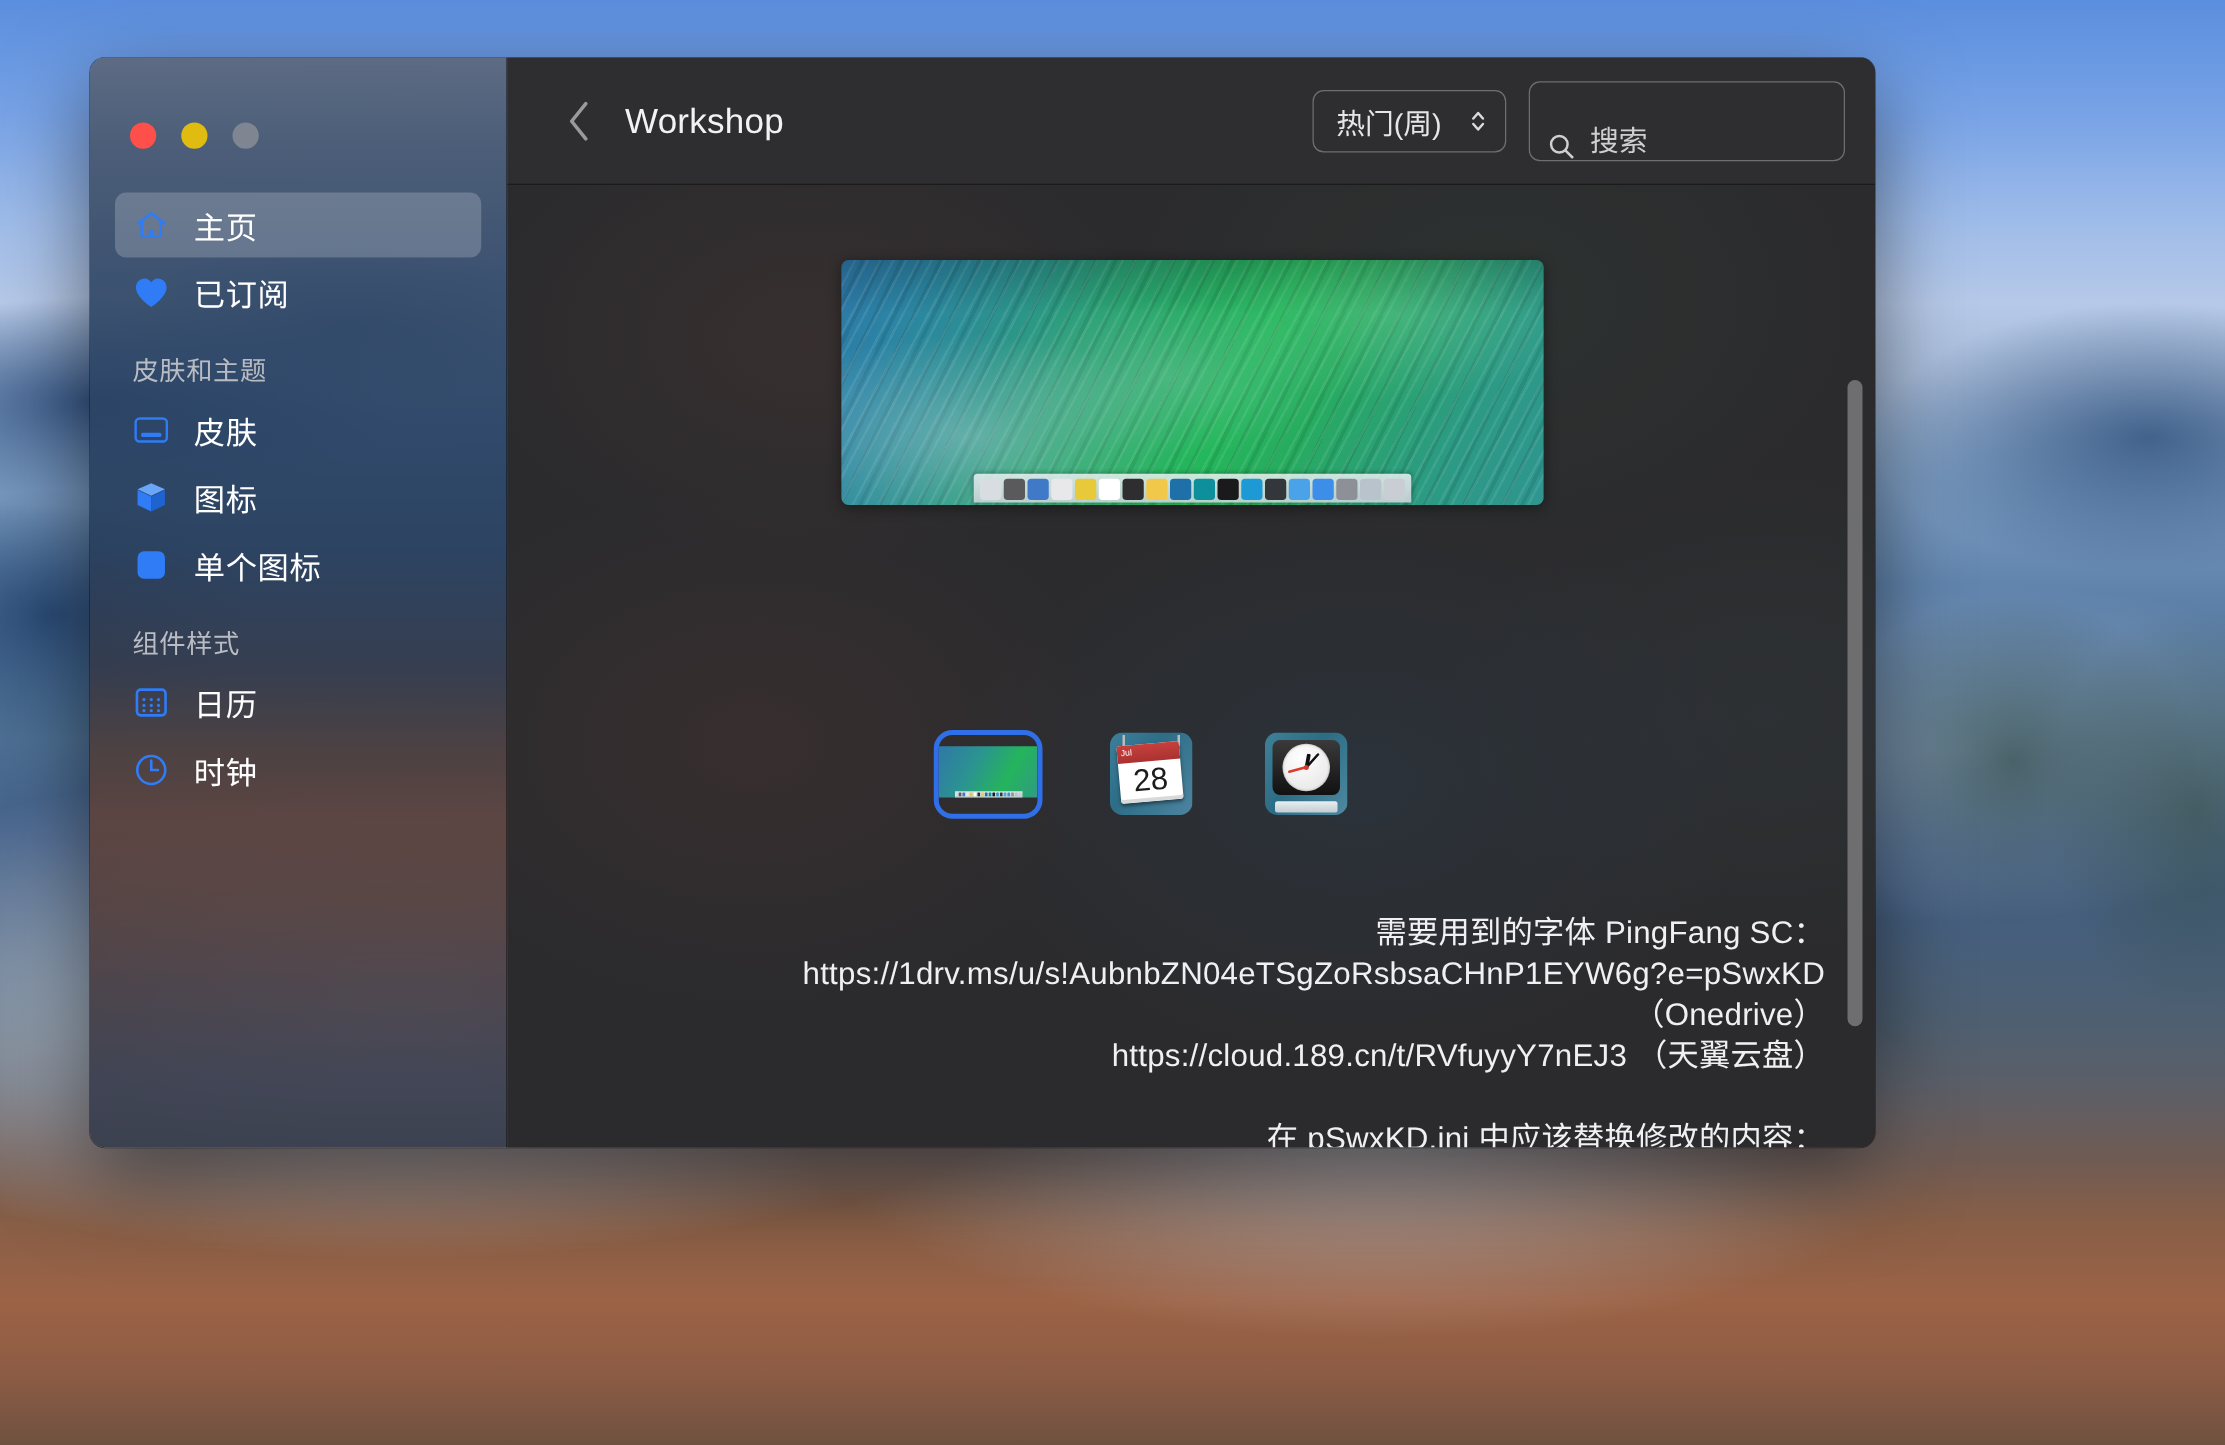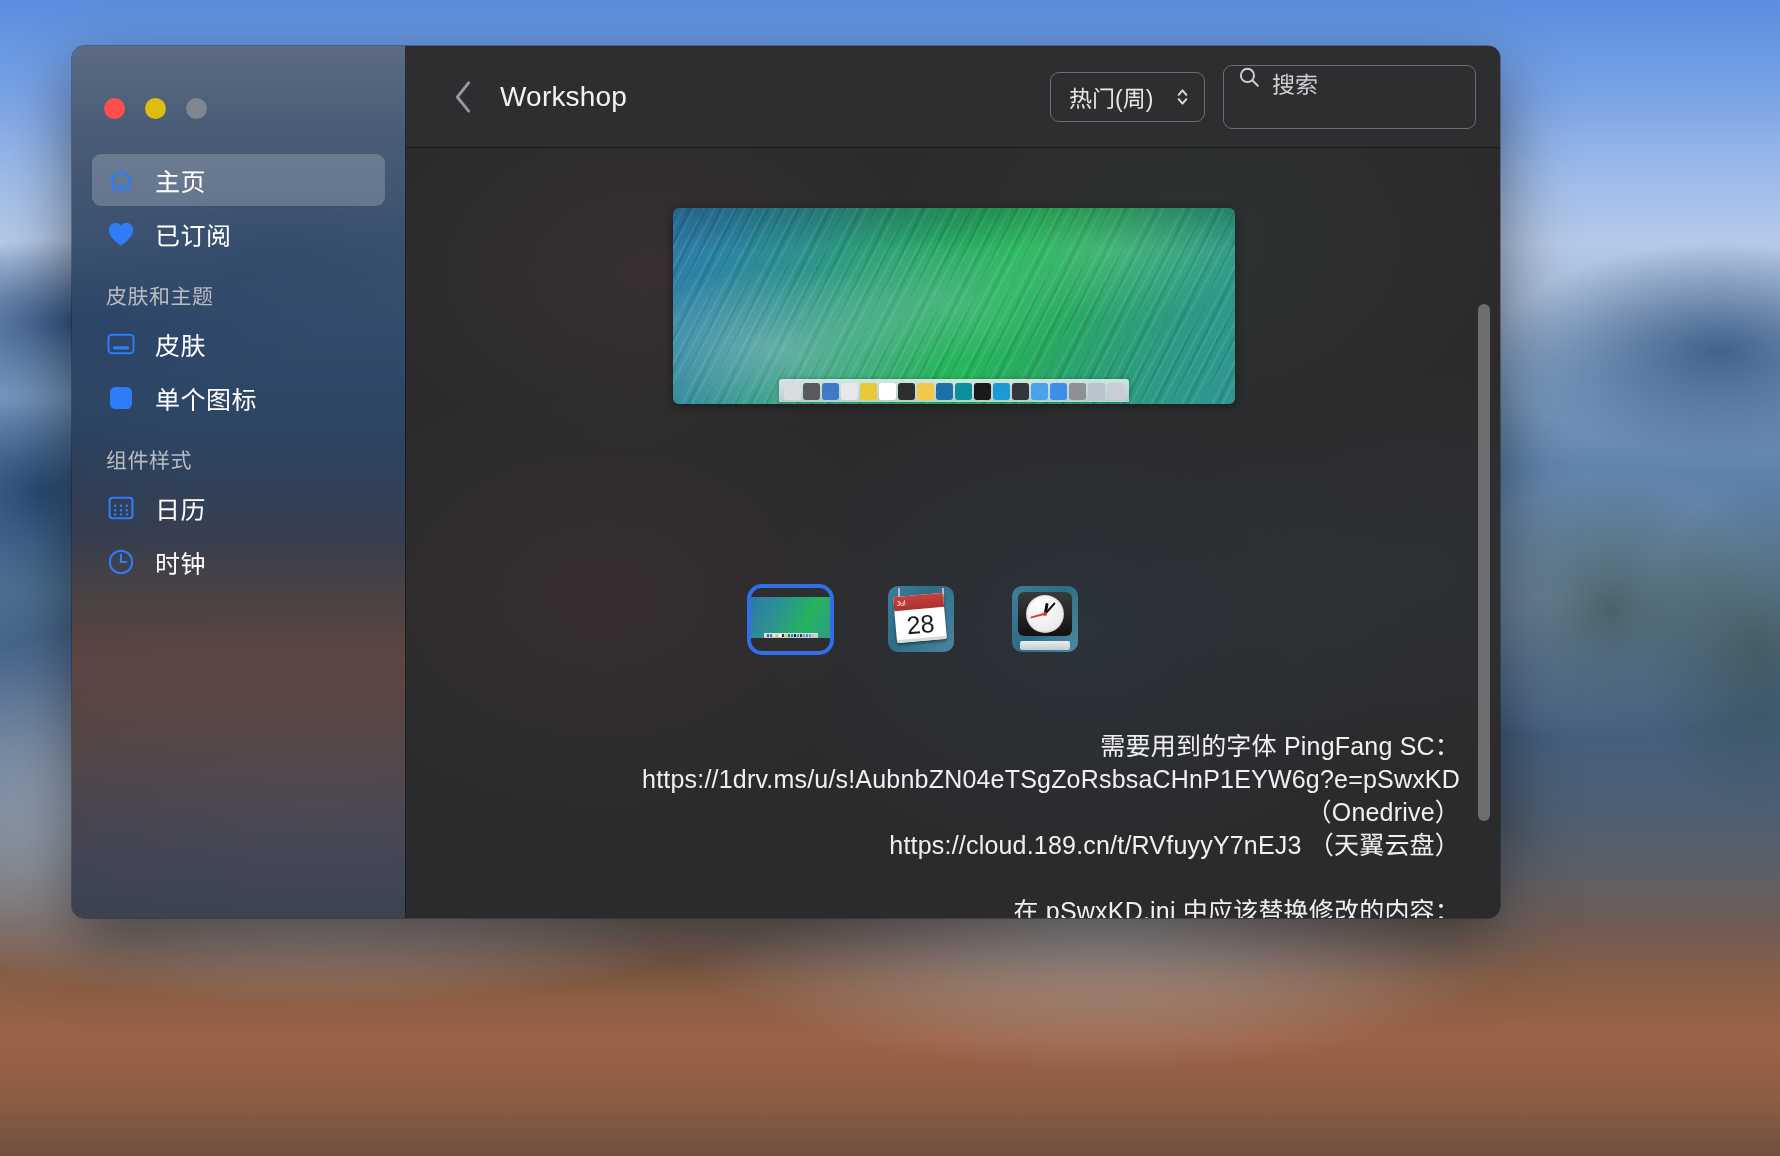--- a/index.html
+++ b/index.html
@@ -191,21 +191,21 @@
     gap: 14px;
   }
   .popup .chev { display: flex; flex-direction: column; gap: 3px; color: #dcdcde; }
 
   .searchbox {
     height: 64px;
     width: 253px;
     border: 1px solid #6e6e72;
     border-radius: 9px;
     display: flex;
-    align-items: flex-start;
+    align-items: flex-end;
     padding: 0 14px;
     gap: 12px;
     background: transparent;
   }
   .searchbox .ph { color: #cfcfd2; font-size: 23px; }
   .search-ico { color: #cfcfd2; display: flex; }
 
   .scrollarea {
     flex: 1 1 auto;
     position: relative;
@@ -453,20 +453,30 @@
       <div class="nav-item">
         <span class="nav-icon">
           <svg width="28" height="22" viewBox="0 0 26 20" fill="none" stroke="#2f7cf6" stroke-width="1.8">
             <rect x="1.4" y="1.4" width="23.2" height="17.2" rx="3"></rect>
             <rect x="5.5" y="12" width="15" height="3.2" rx="1.2" fill="#2f7cf6" stroke="none"></rect>
           </svg>
         </span>
         <span>皮肤</span>
       </div>
 
+      <div class="nav-item">
+        <span class="nav-icon">
+          <svg width="28" height="28" viewBox="0 0 24 24">
+            <path d="M12 2.2 L21.4 6.4 L12 10.8 L2.6 6.4 Z" fill="#6aa6f8"></path>
+            <path d="M2.6 6.9 L12 11.3 L12 21.6 L2.6 17.1 Z" fill="#2f7cf6"></path>
+            <path d="M21.4 6.9 L12 11.3 L12 21.6 L21.4 17.1 Z" fill="#1f63d0"></path>
+          </svg>
+        </span>
+        <span>图标</span>
+      </div>
 
       <div class="nav-item">
         <span class="nav-icon">
           <svg width="28" height="28" viewBox="0 0 24 24">
             <rect x="2.6" y="2.6" width="18.8" height="18.8" rx="4.4" fill="#2f7cf6"></rect>
           </svg>
         </span>
         <span>单个图标</span>
       </div>
 

